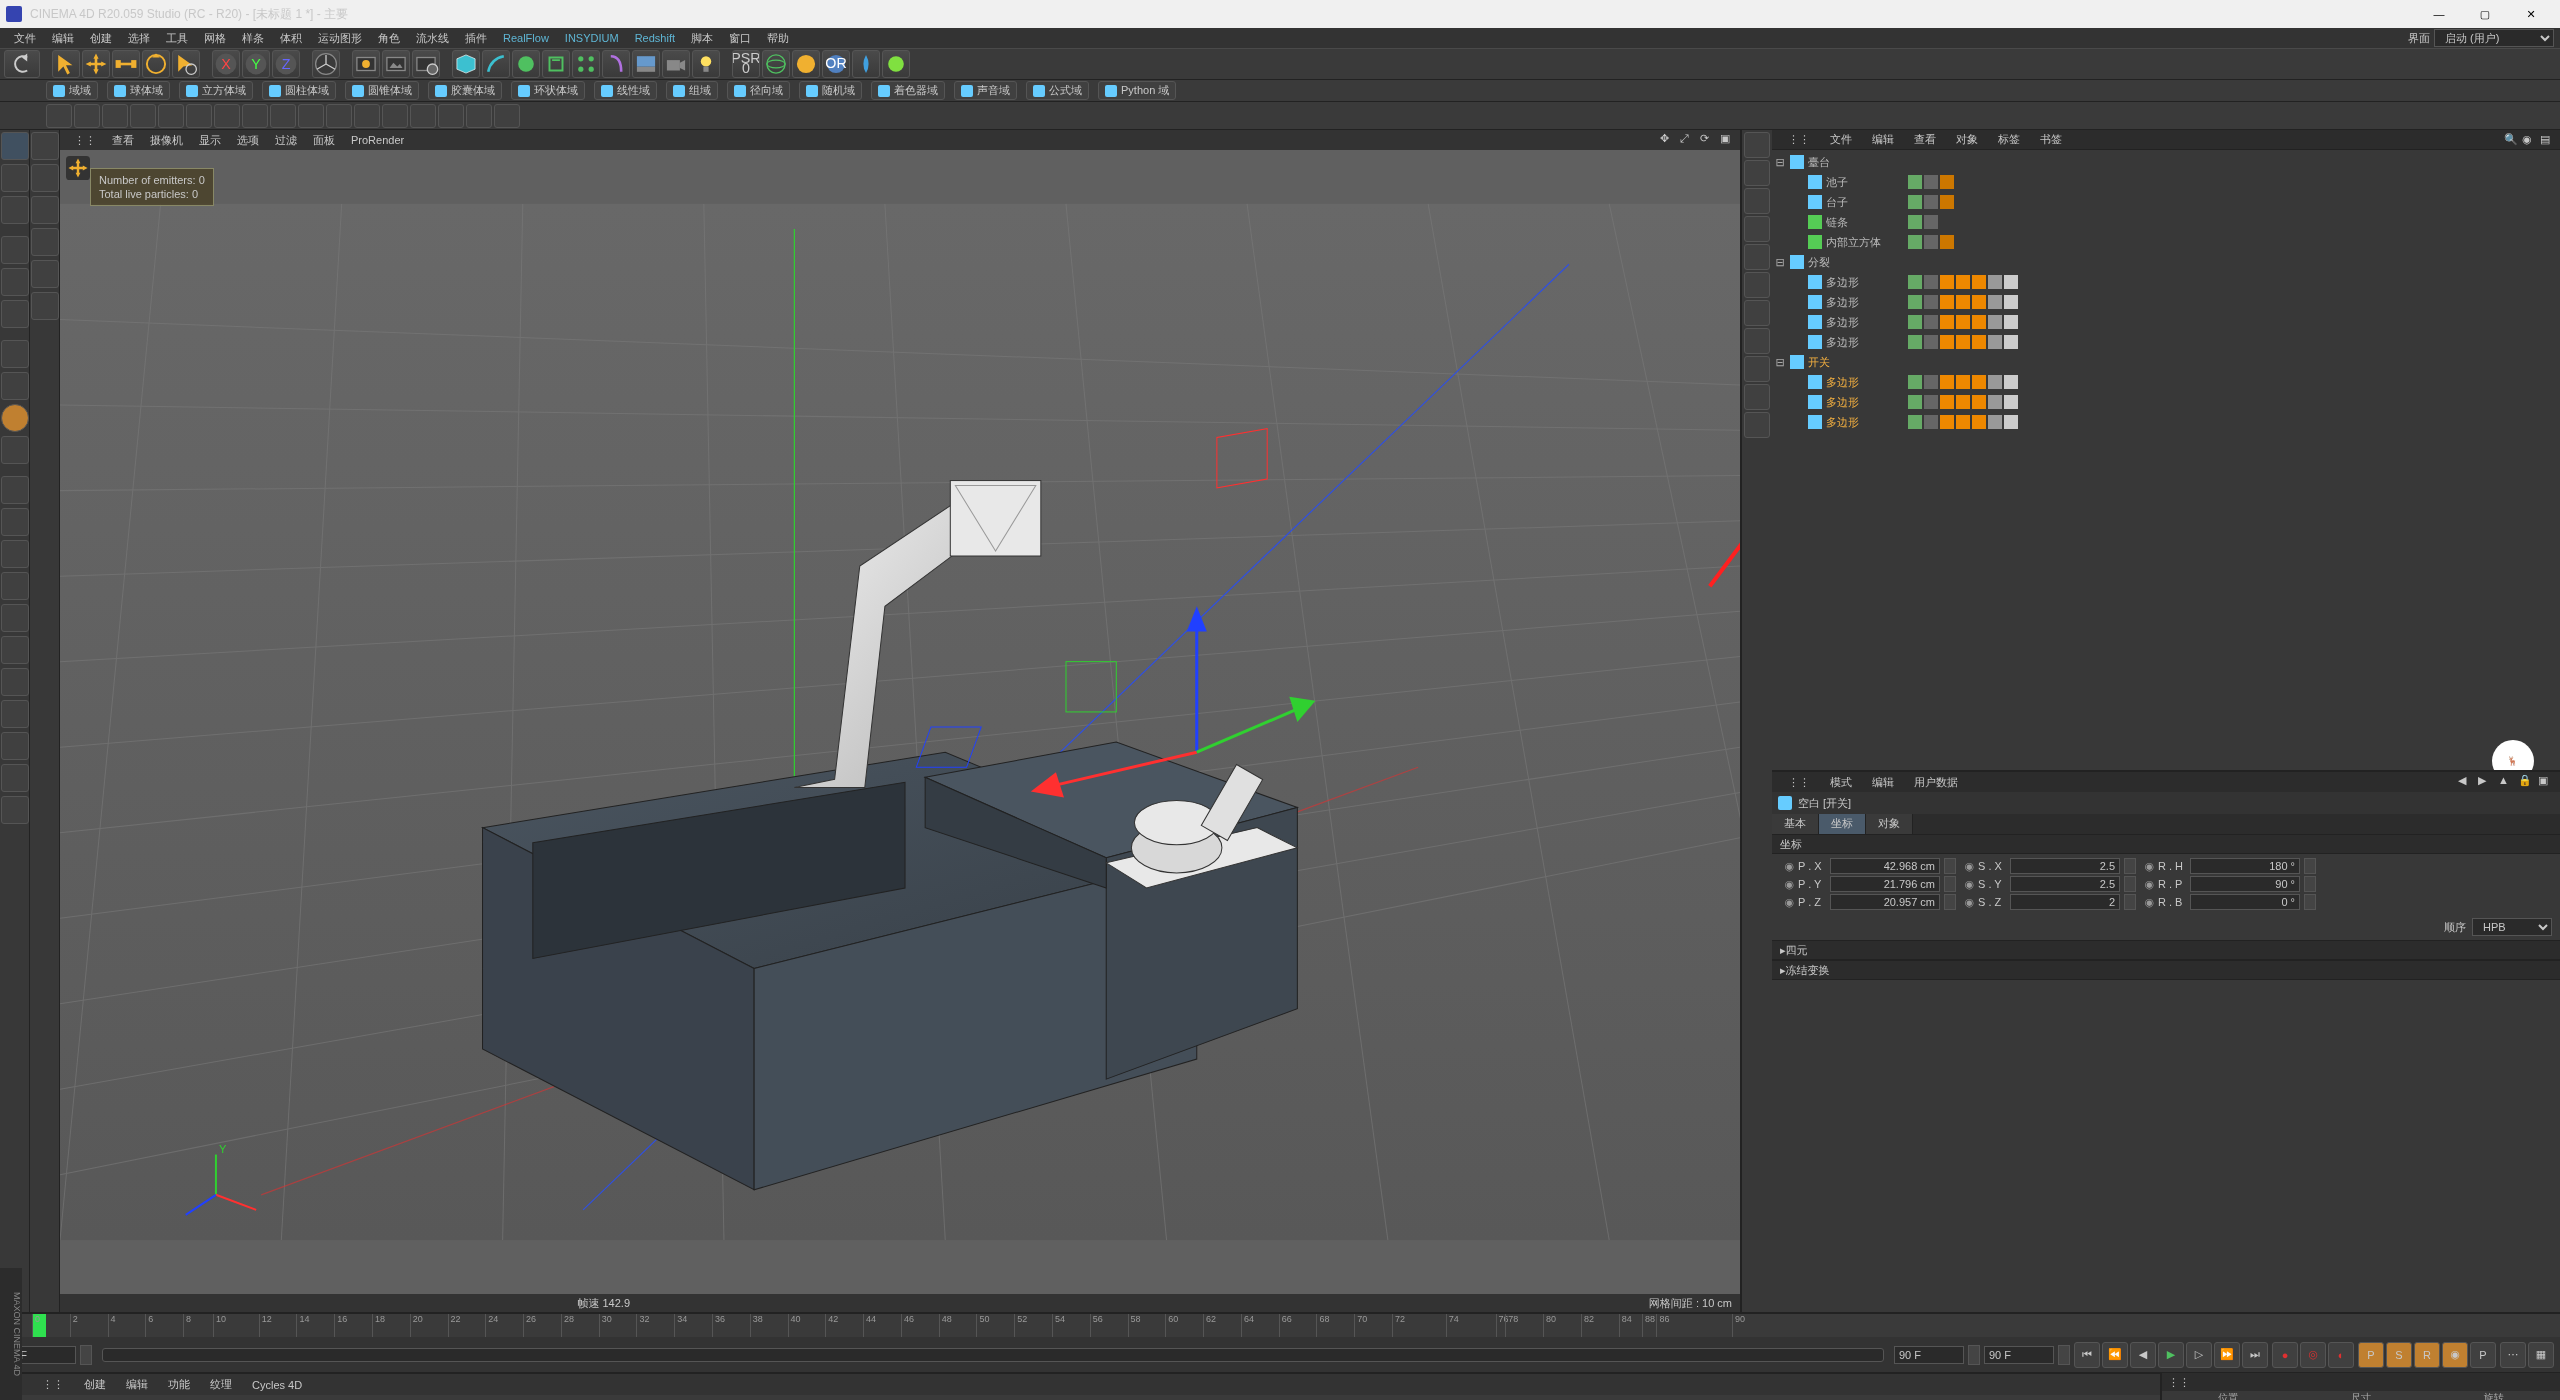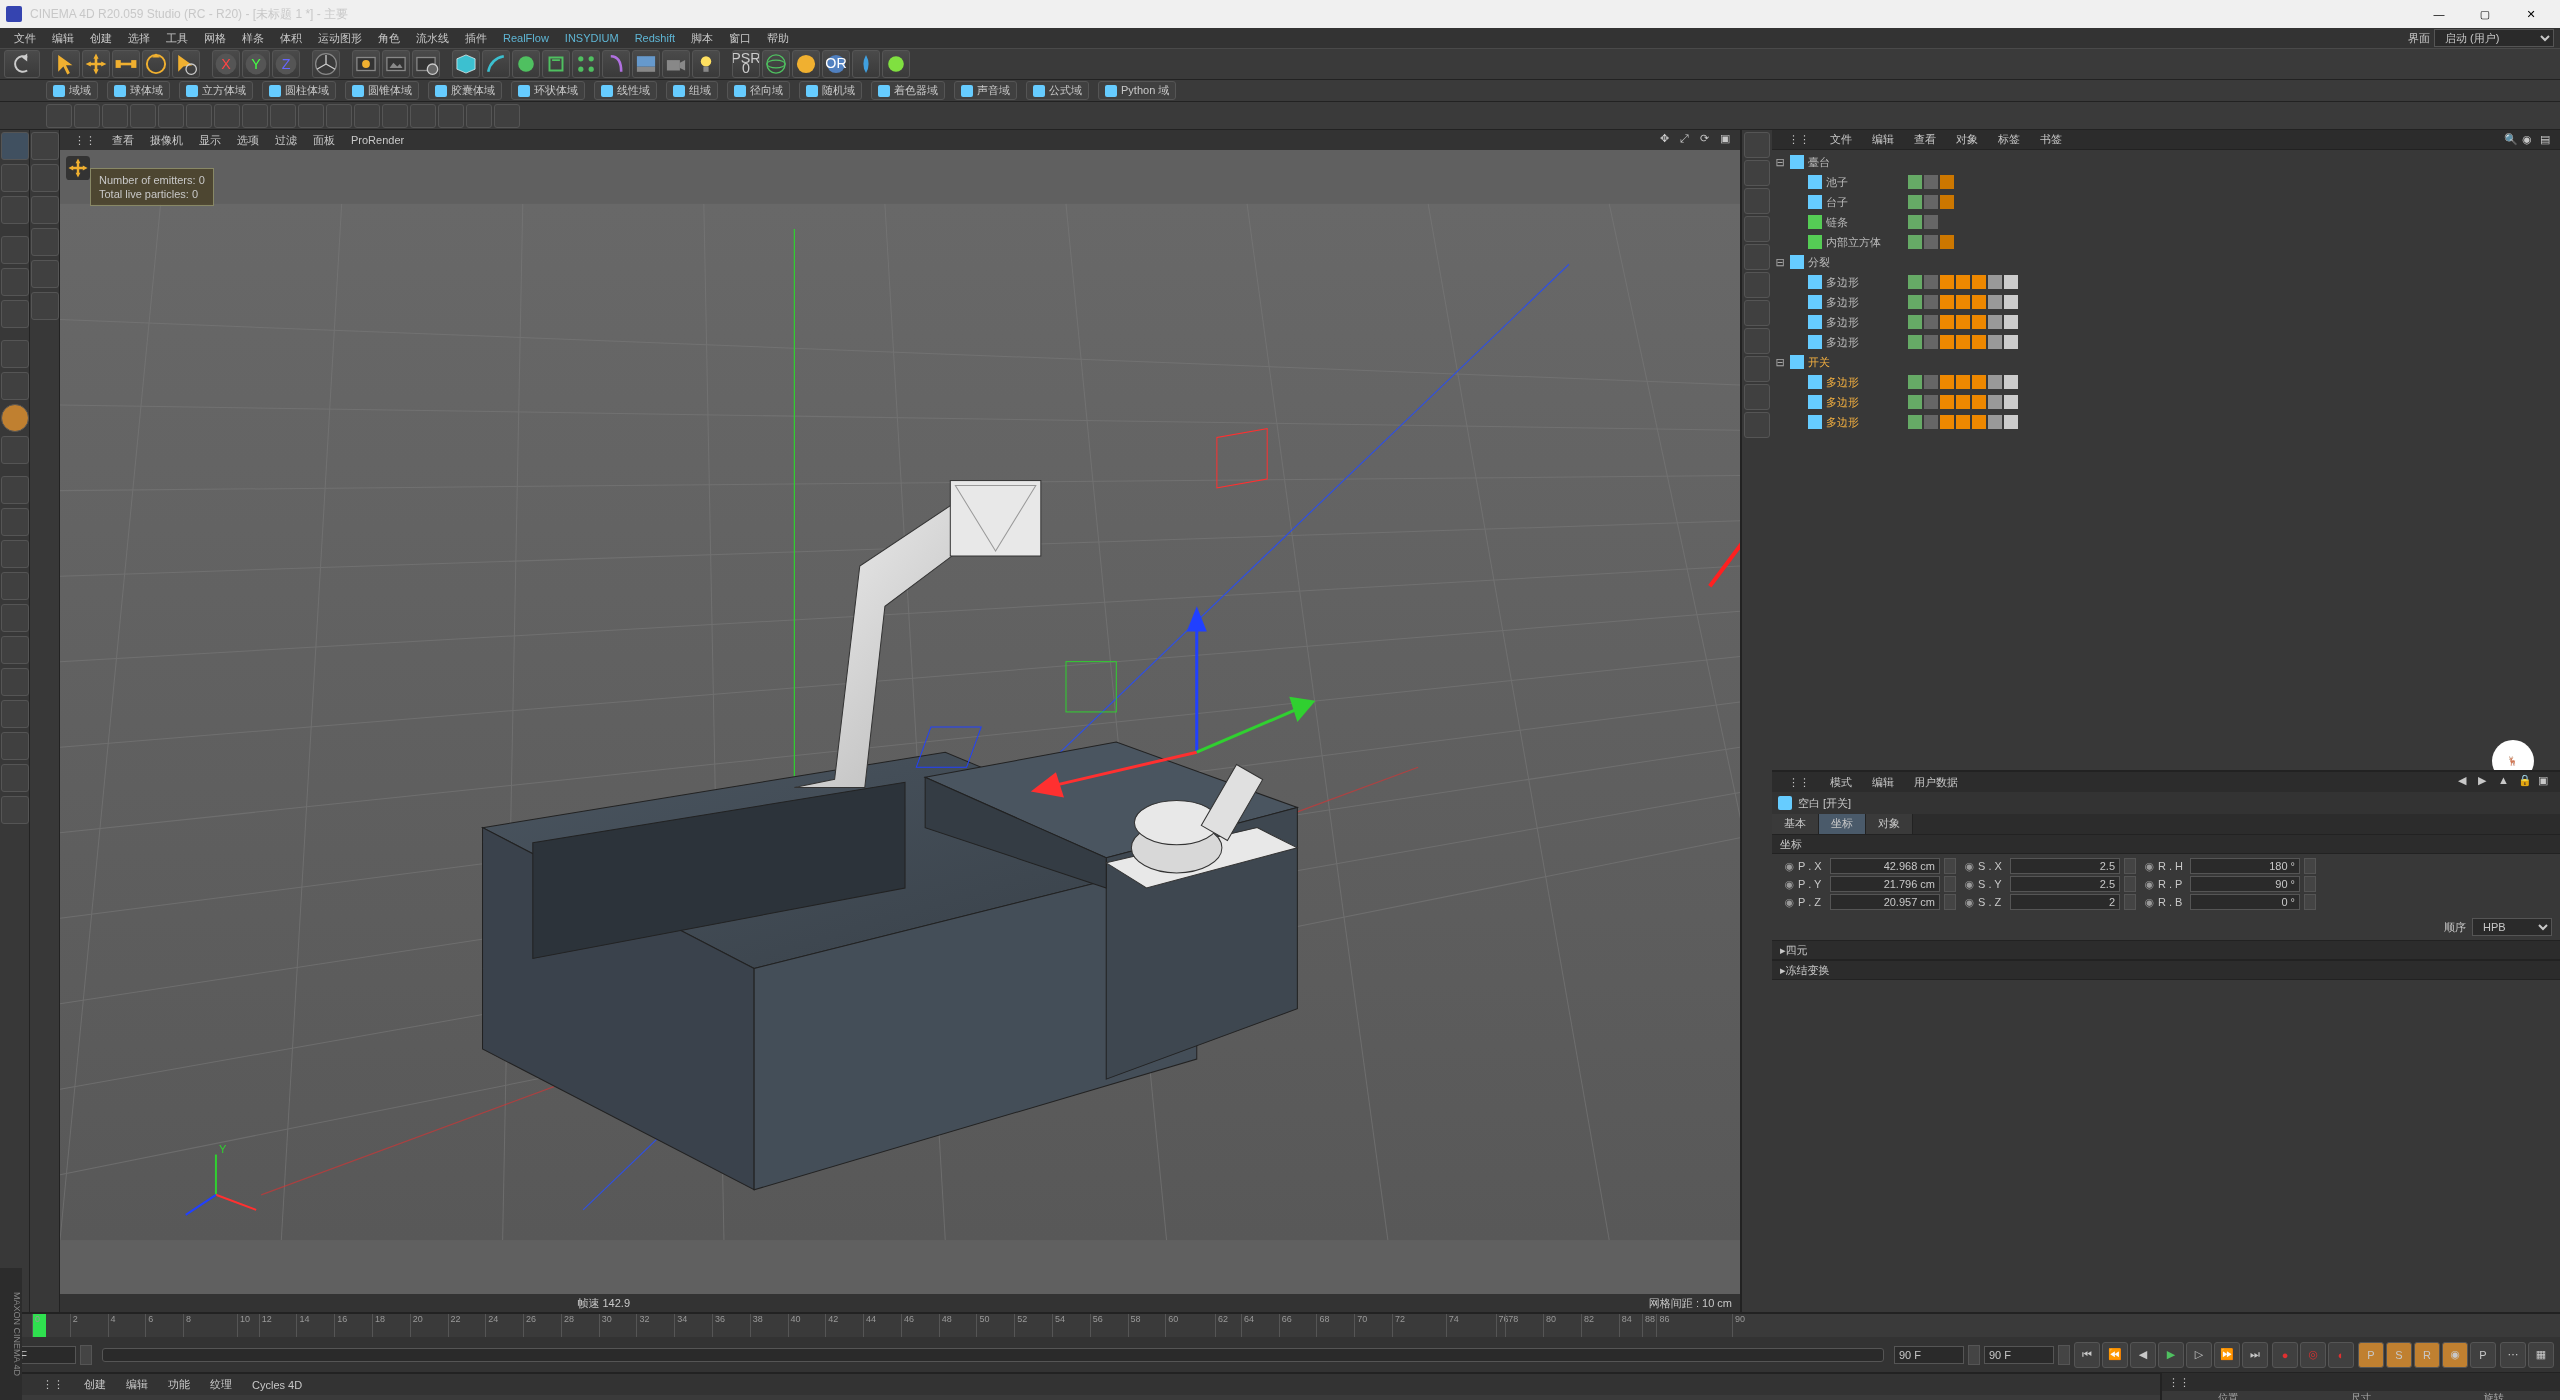--- a/index.html
+++ b/index.html
@@ -844,21 +844,21 @@
 </div>
 
 <div class="timeline">
   <div class="ruler" id="ruler">
     <div class="ph"></div>
   <div class="tick" style="left: 32px;">0</div>
       <div class="tick" style="left: 69.7778px;">2</div>
       <div class="tick" style="left: 107.556px;">4</div>
       <div class="tick" style="left: 145.333px;">6</div>
       <div class="tick" style="left: 183.111px;">8</div>
-      <div class="tick" style="left: 237px;">10</div>
+      <div class="tick" style="left: 213px;">10</div>
       <div class="tick" style="left: 258.667px;">12</div>
       <div class="tick" style="left: 296.444px;">14</div>
       <div class="tick" style="left: 334.222px;">16</div>
       <div class="tick" style="left: 372px;">18</div>
       <div class="tick" style="left: 409.778px;">20</div>
       <div class="tick" style="left: 447.556px;">22</div>
       <div class="tick" style="left: 485.333px;">24</div>
       <div class="tick" style="left: 523.111px;">26</div>
       <div class="tick" style="left: 560.889px;">28</div>
       <div class="tick" style="left: 598.667px;">30</div>
@@ -870,21 +870,21 @@
       <div class="tick" style="left: 825.333px;">42</div>
       <div class="tick" style="left: 863.111px;">44</div>
       <div class="tick" style="left: 900.889px;">46</div>
       <div class="tick" style="left: 938.667px;">48</div>
       <div class="tick" style="left: 976.444px;">50</div>
       <div class="tick" style="left: 1014.22px;">52</div>
       <div class="tick" style="left: 1052px;">54</div>
       <div class="tick" style="left: 1089.78px;">56</div>
       <div class="tick" style="left: 1127.56px;">58</div>
       <div class="tick" style="left: 1165.33px;">60</div>
-      <div class="tick" style="left: 1203.11px; margin-left: 12px;">62</div>
+      <div class="tick" style="left: 1203.11px;">62</div>
       <div class="tick" style="left: 1240.89px;">64</div>
       <div class="tick" style="left: 1278.67px;">66</div>
       <div class="tick" style="left: 1316.44px;">68</div>
       <div class="tick" style="left: 1354.22px;">70</div>
       <div class="tick" style="left: 1392px;">72</div>
       <div class="tick" style="left: 1429.78px; margin-left: 16px;">74</div>
       <div class="tick" style="left: 1467.56px; margin-left: 28px;">76</div>
       <div class="tick" style="left: 1505.33px;">78</div>
       <div class="tick" style="left: 1543.11px;">80</div>
       <div class="tick" style="left: 1580.89px;">82</div>

